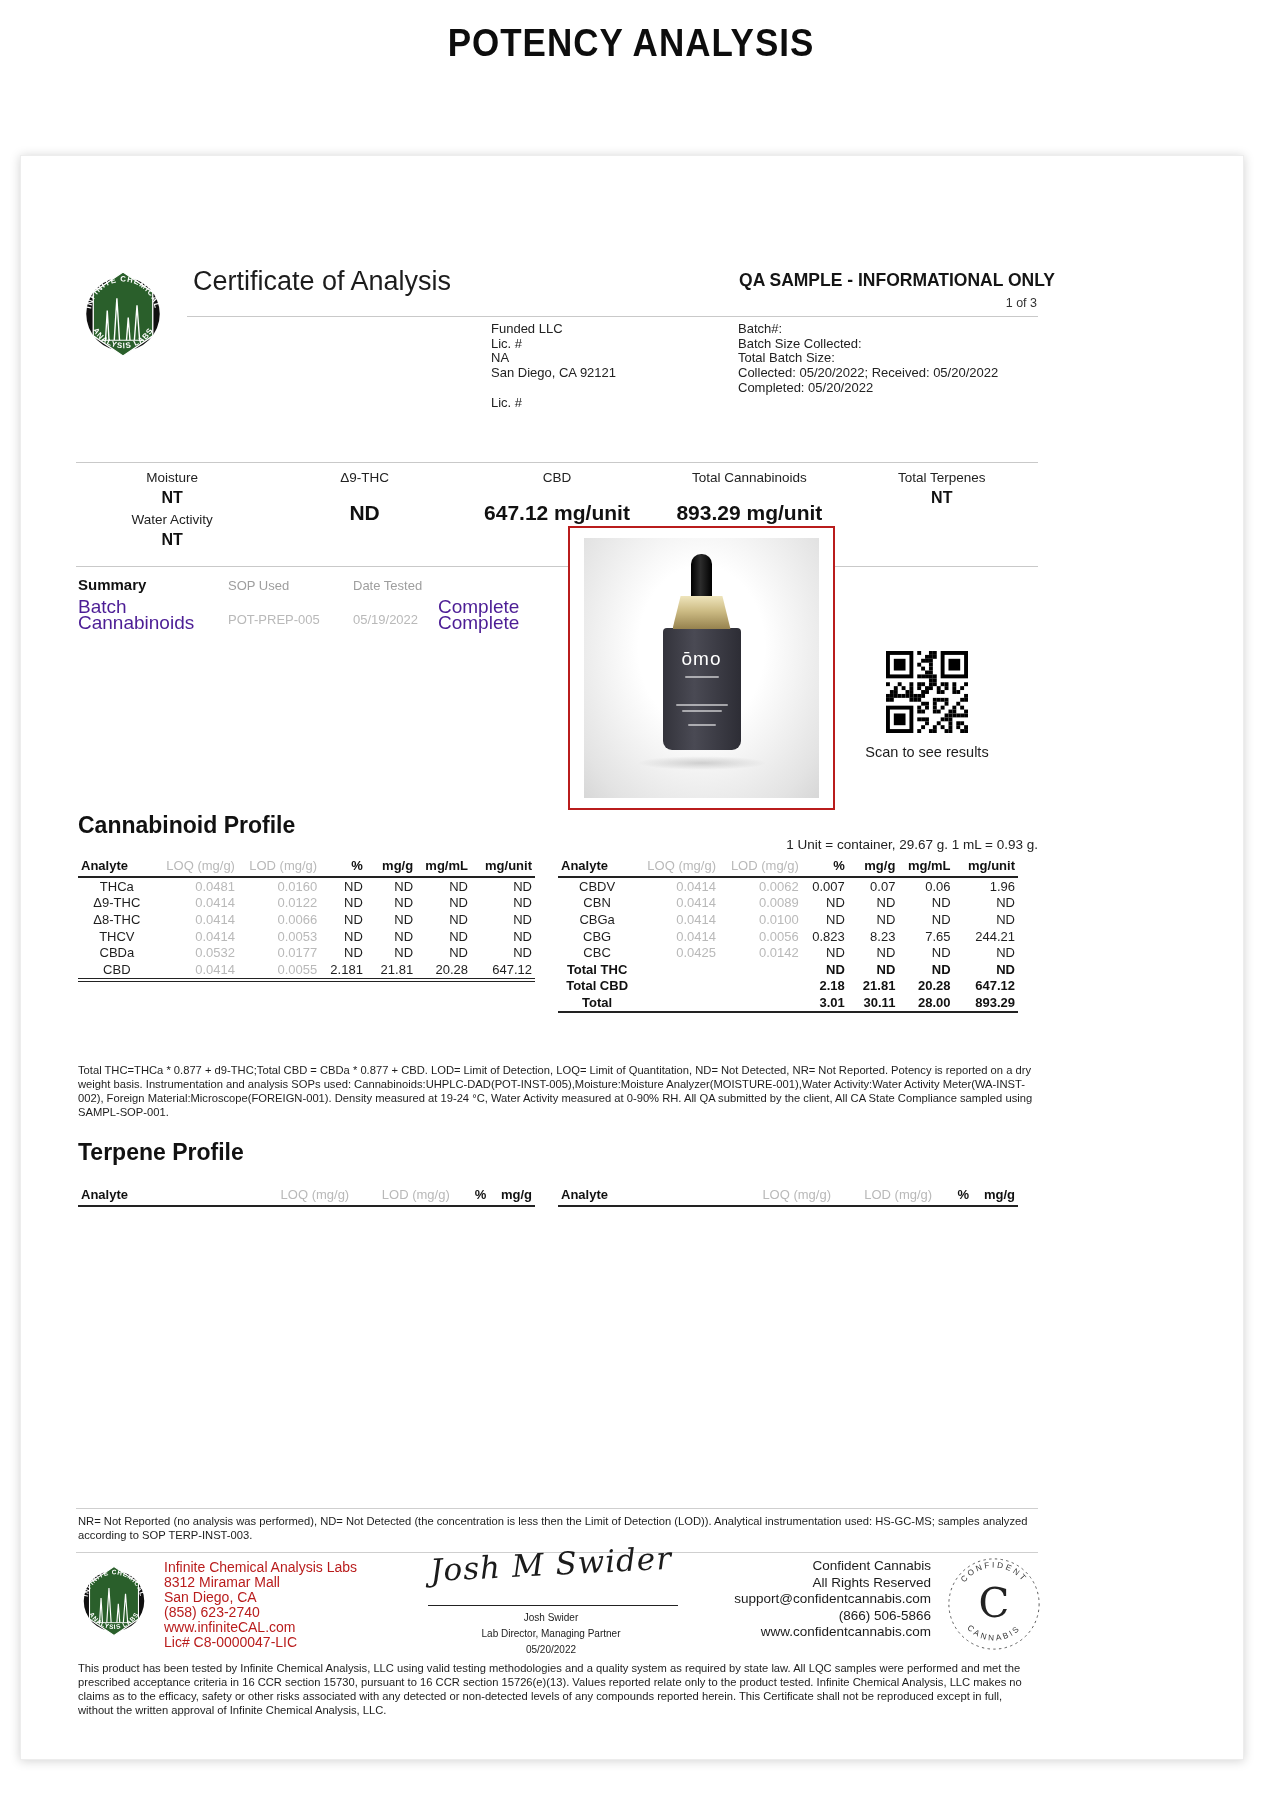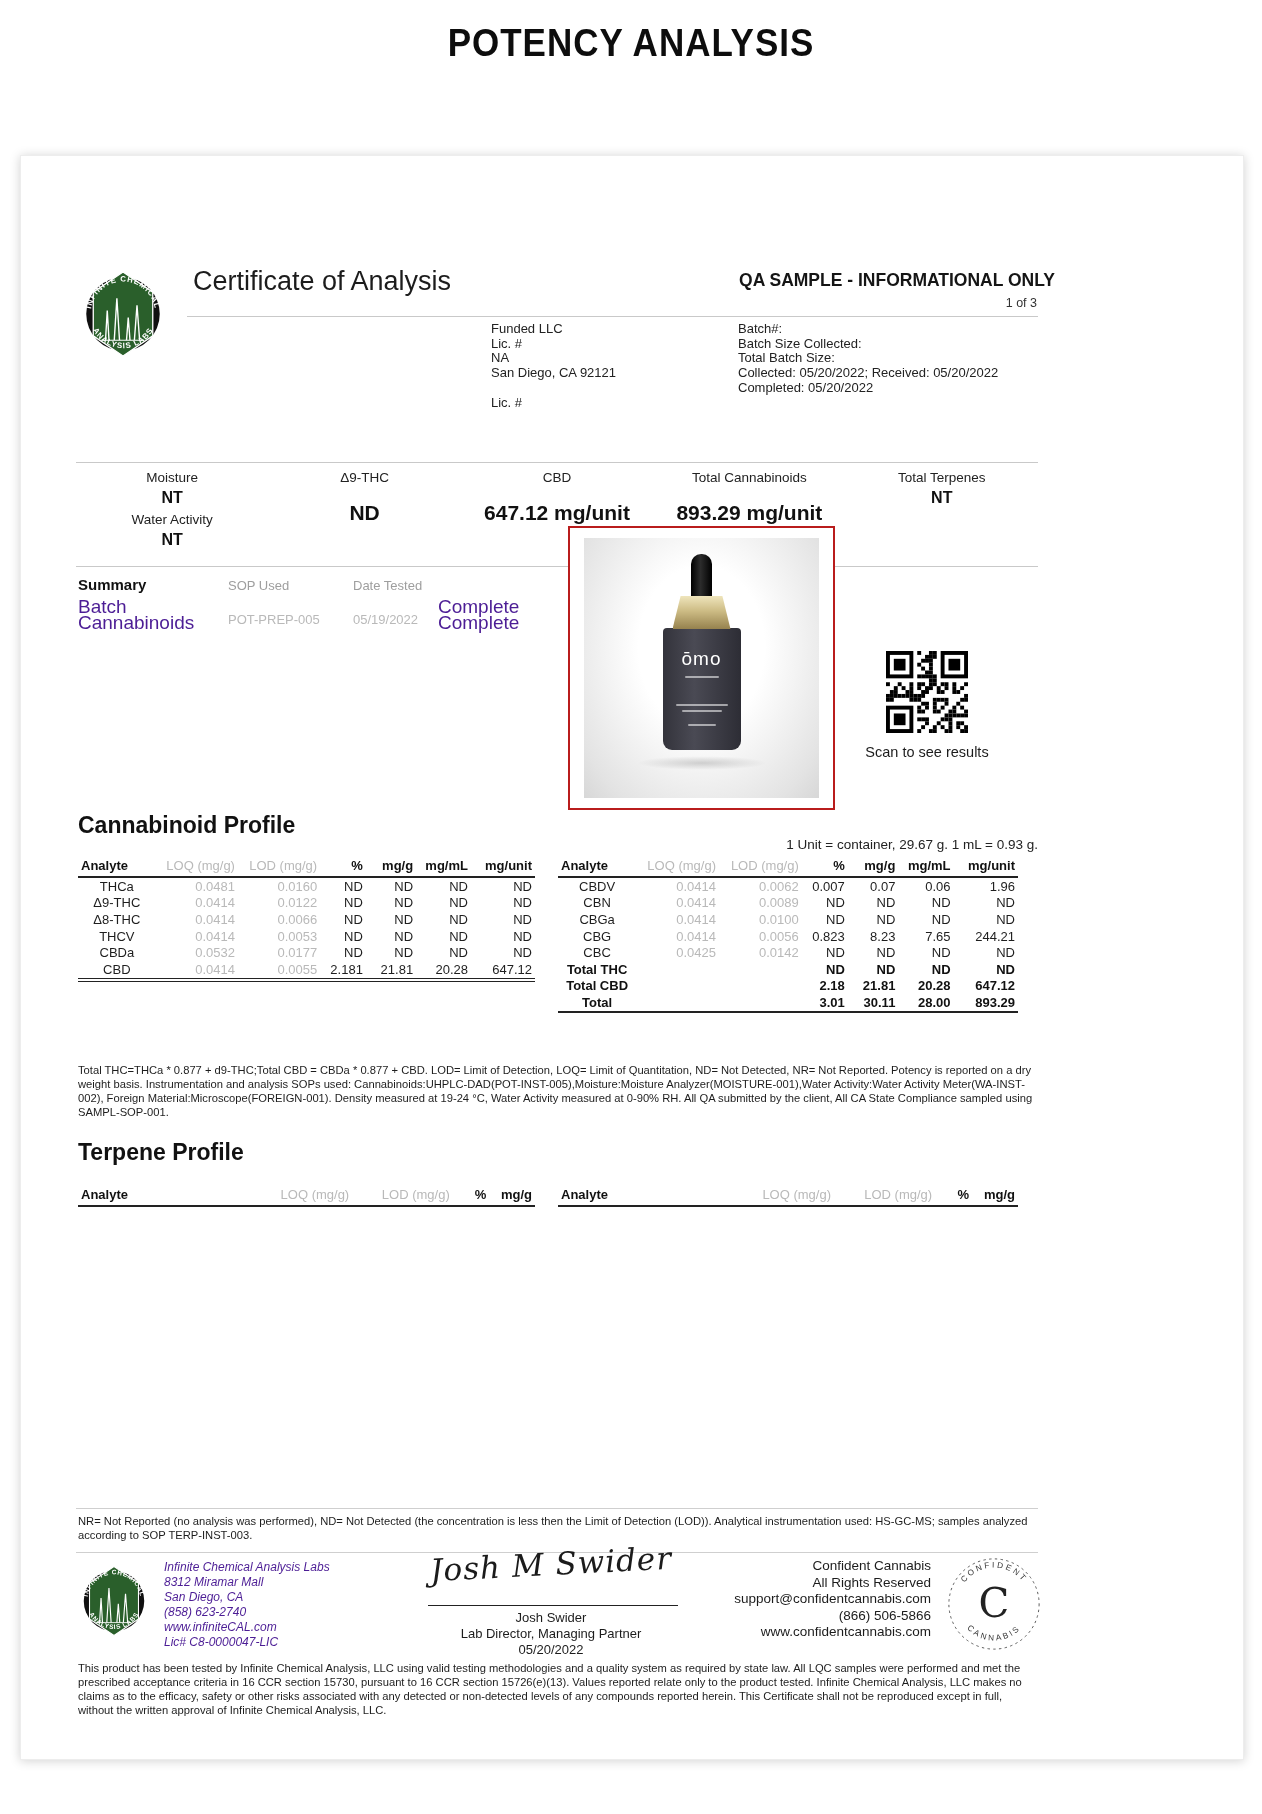--- a/index.html
+++ b/index.html
@@ -38,24 +38,24 @@
   .ctable th{border-bottom:2px solid #222;padding:1px 3px 3px 3px;text-align:right;font-size:13px;color:#111;white-space:nowrap;}
   .ctable th:first-child{text-align:left;}
   .ctable th.gray, .ctable td:nth-child(2), .ctable td:nth-child(3){color:#b9b9b9;font-weight:normal;}
   .ctable td{padding:0.8px 3px;text-align:right;color:#1e1e1e;white-space:nowrap;}
   .ctable td:first-child{text-align:center;}
   .ctable tr.total td{font-weight:bold;color:#111;}
   .ctable.left tbody tr:last-child td{border-bottom:4px double #222;}
   .ctable.right tbody tr:last-child td{border-bottom:2.5px solid #222;}
   .footnote{font-size:11.2px;line-height:13.9px;color:#1d1d1d;text-align:left;}
   .thin{border-top:1px solid #cfcfcf;}
-  .lab-info{font-size:12px;line-height:15px;color:#4c1d95;font-style:italic;}
+  .lab-info{font-size:14px;line-height:15px;color:#b91c1c;}
   .signature{font-family:"DejaVu Serif",serif;font-style:italic;font-size:31px;color:#1b1b1b;transform:rotate(-3deg);text-align:center;letter-spacing:1px;}
   .sig-rule{border-top:1.6px solid #222;}
-  .sig-line{font-size:13px;text-align:center;color:#1c1c1c;line-height:15.5px;}
+  .sig-line{font-size:10px;text-align:center;color:#1c1c1c;line-height:15.5px;}
   .confident{font-size:13.5px;line-height:16.6px;text-align:right;color:#1c1c1c;}
 </style>
 </head>
 <body>
 
 <div class="page-title">POTENCY ANALYSIS</div>
 
 <div class="card">
 
   <svg class="abs" style="left:58px;top:109px;" width="88" height="98" viewBox="0 0 100 112">

